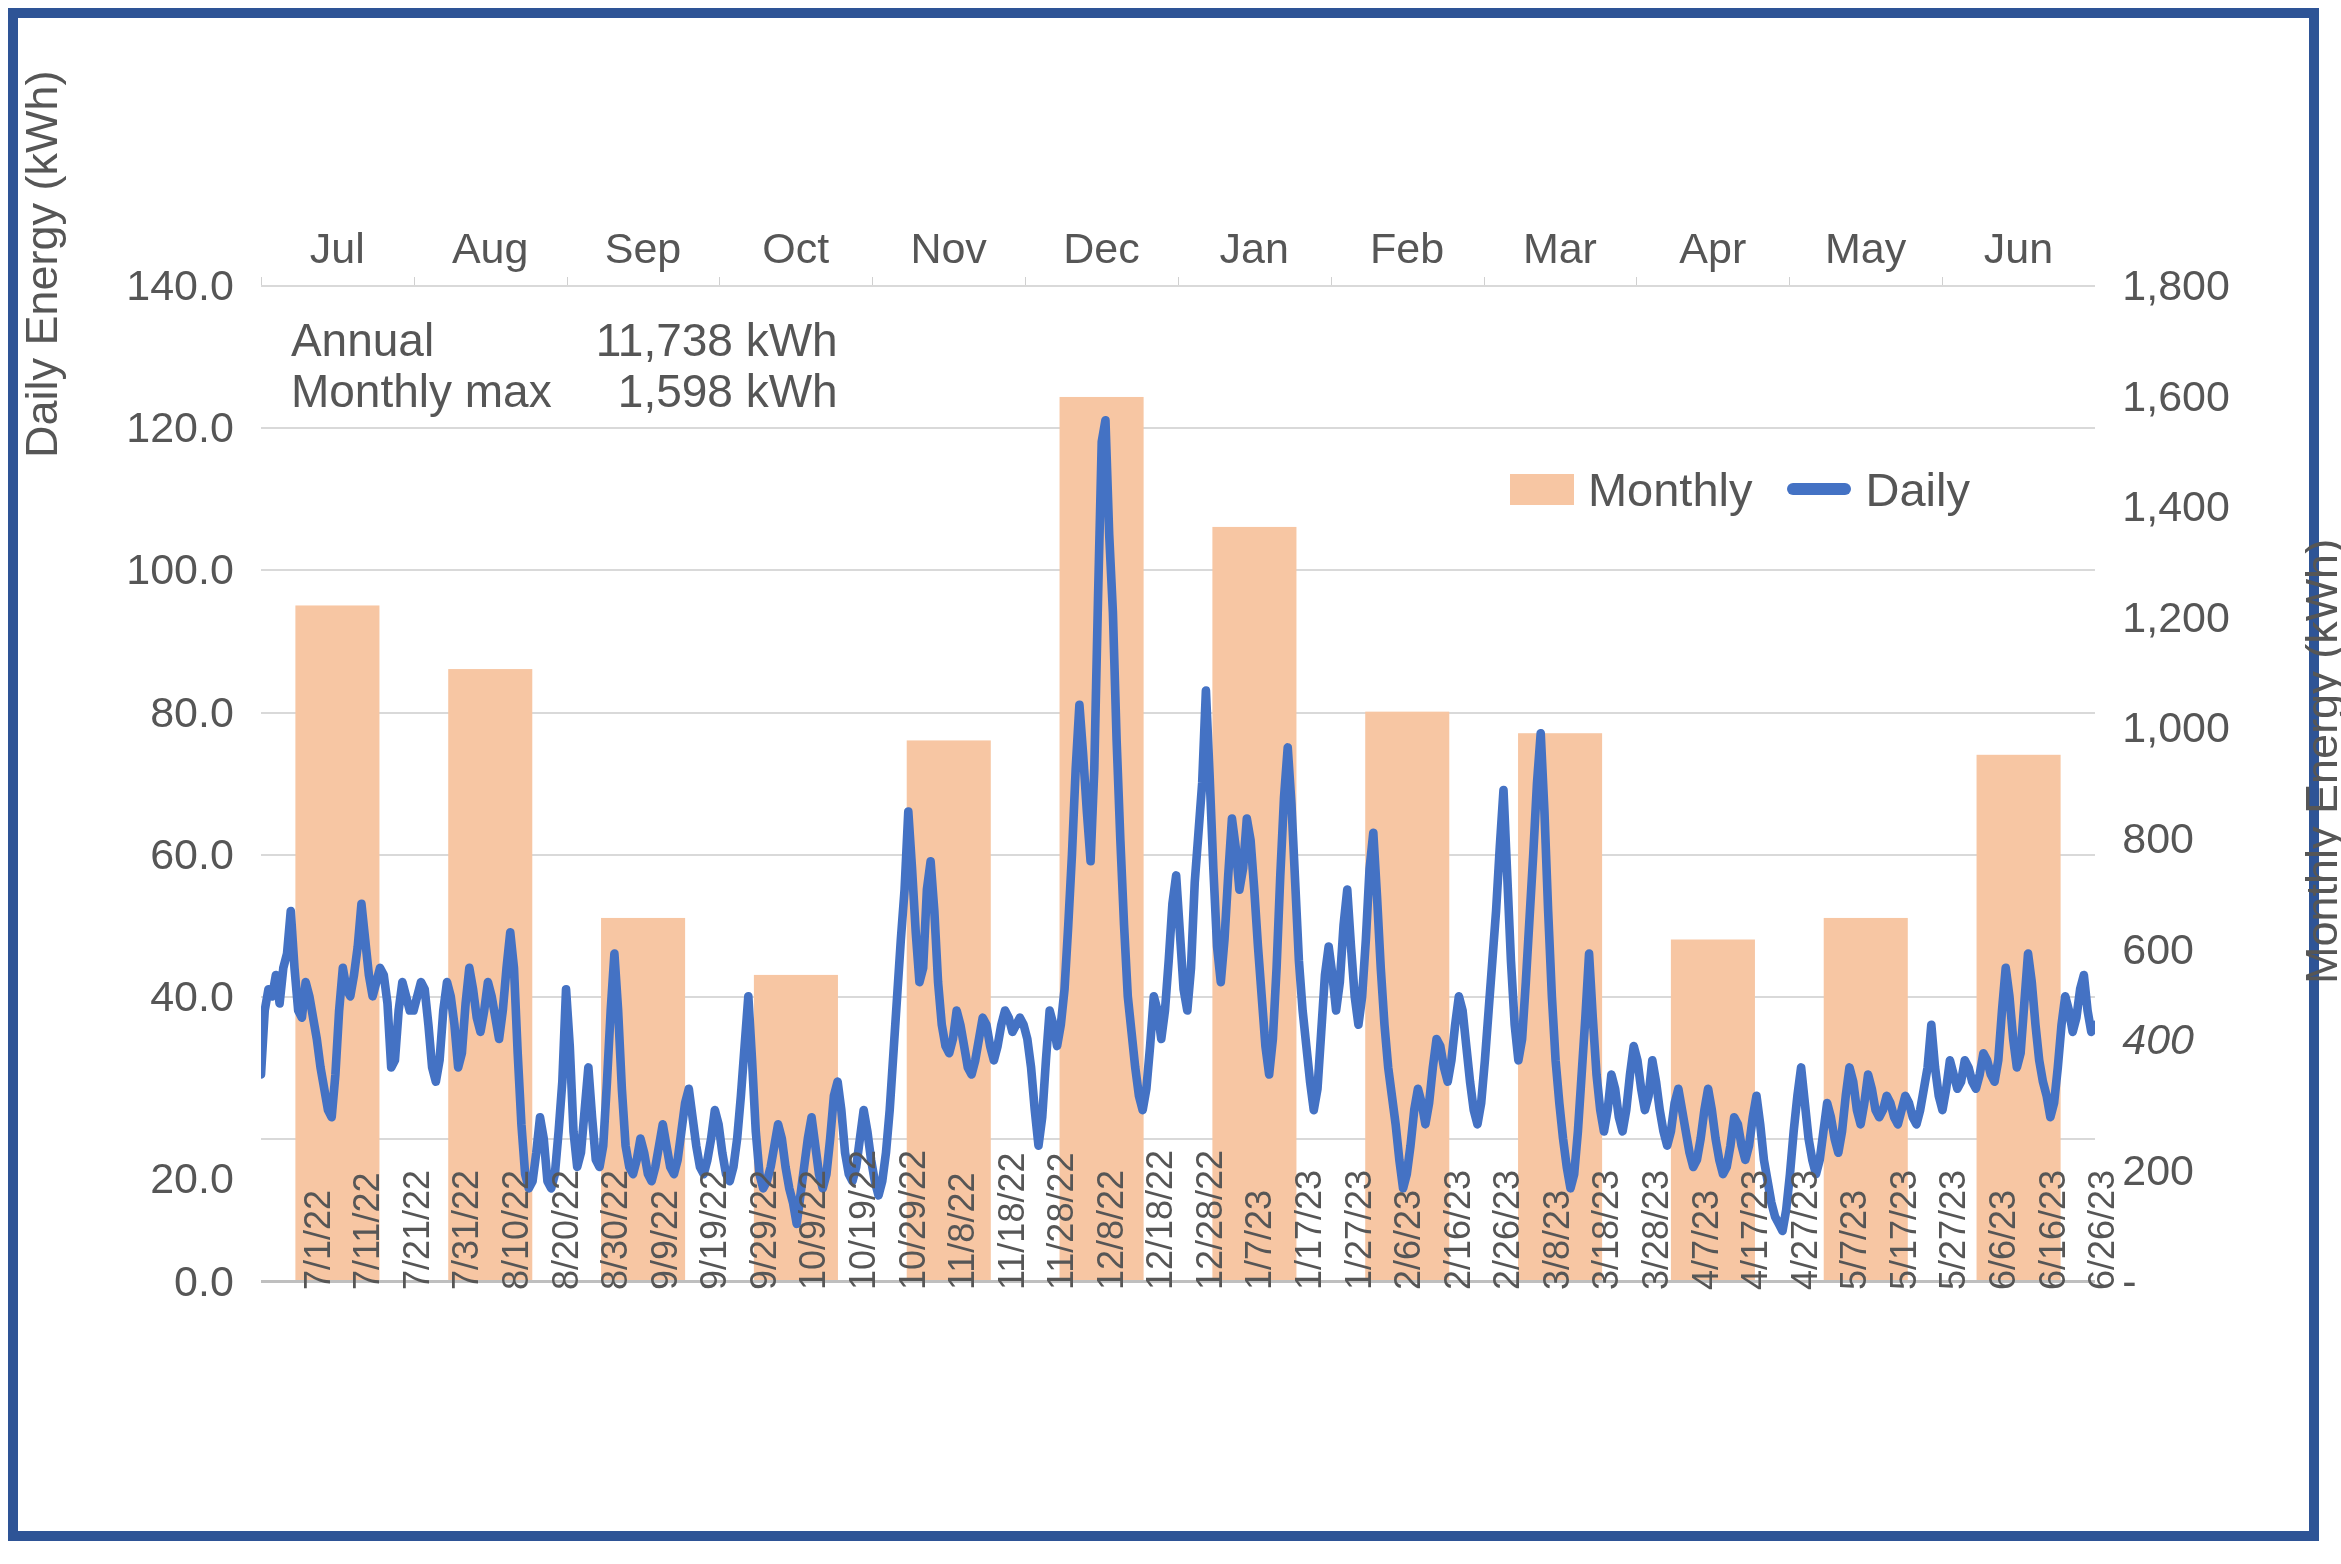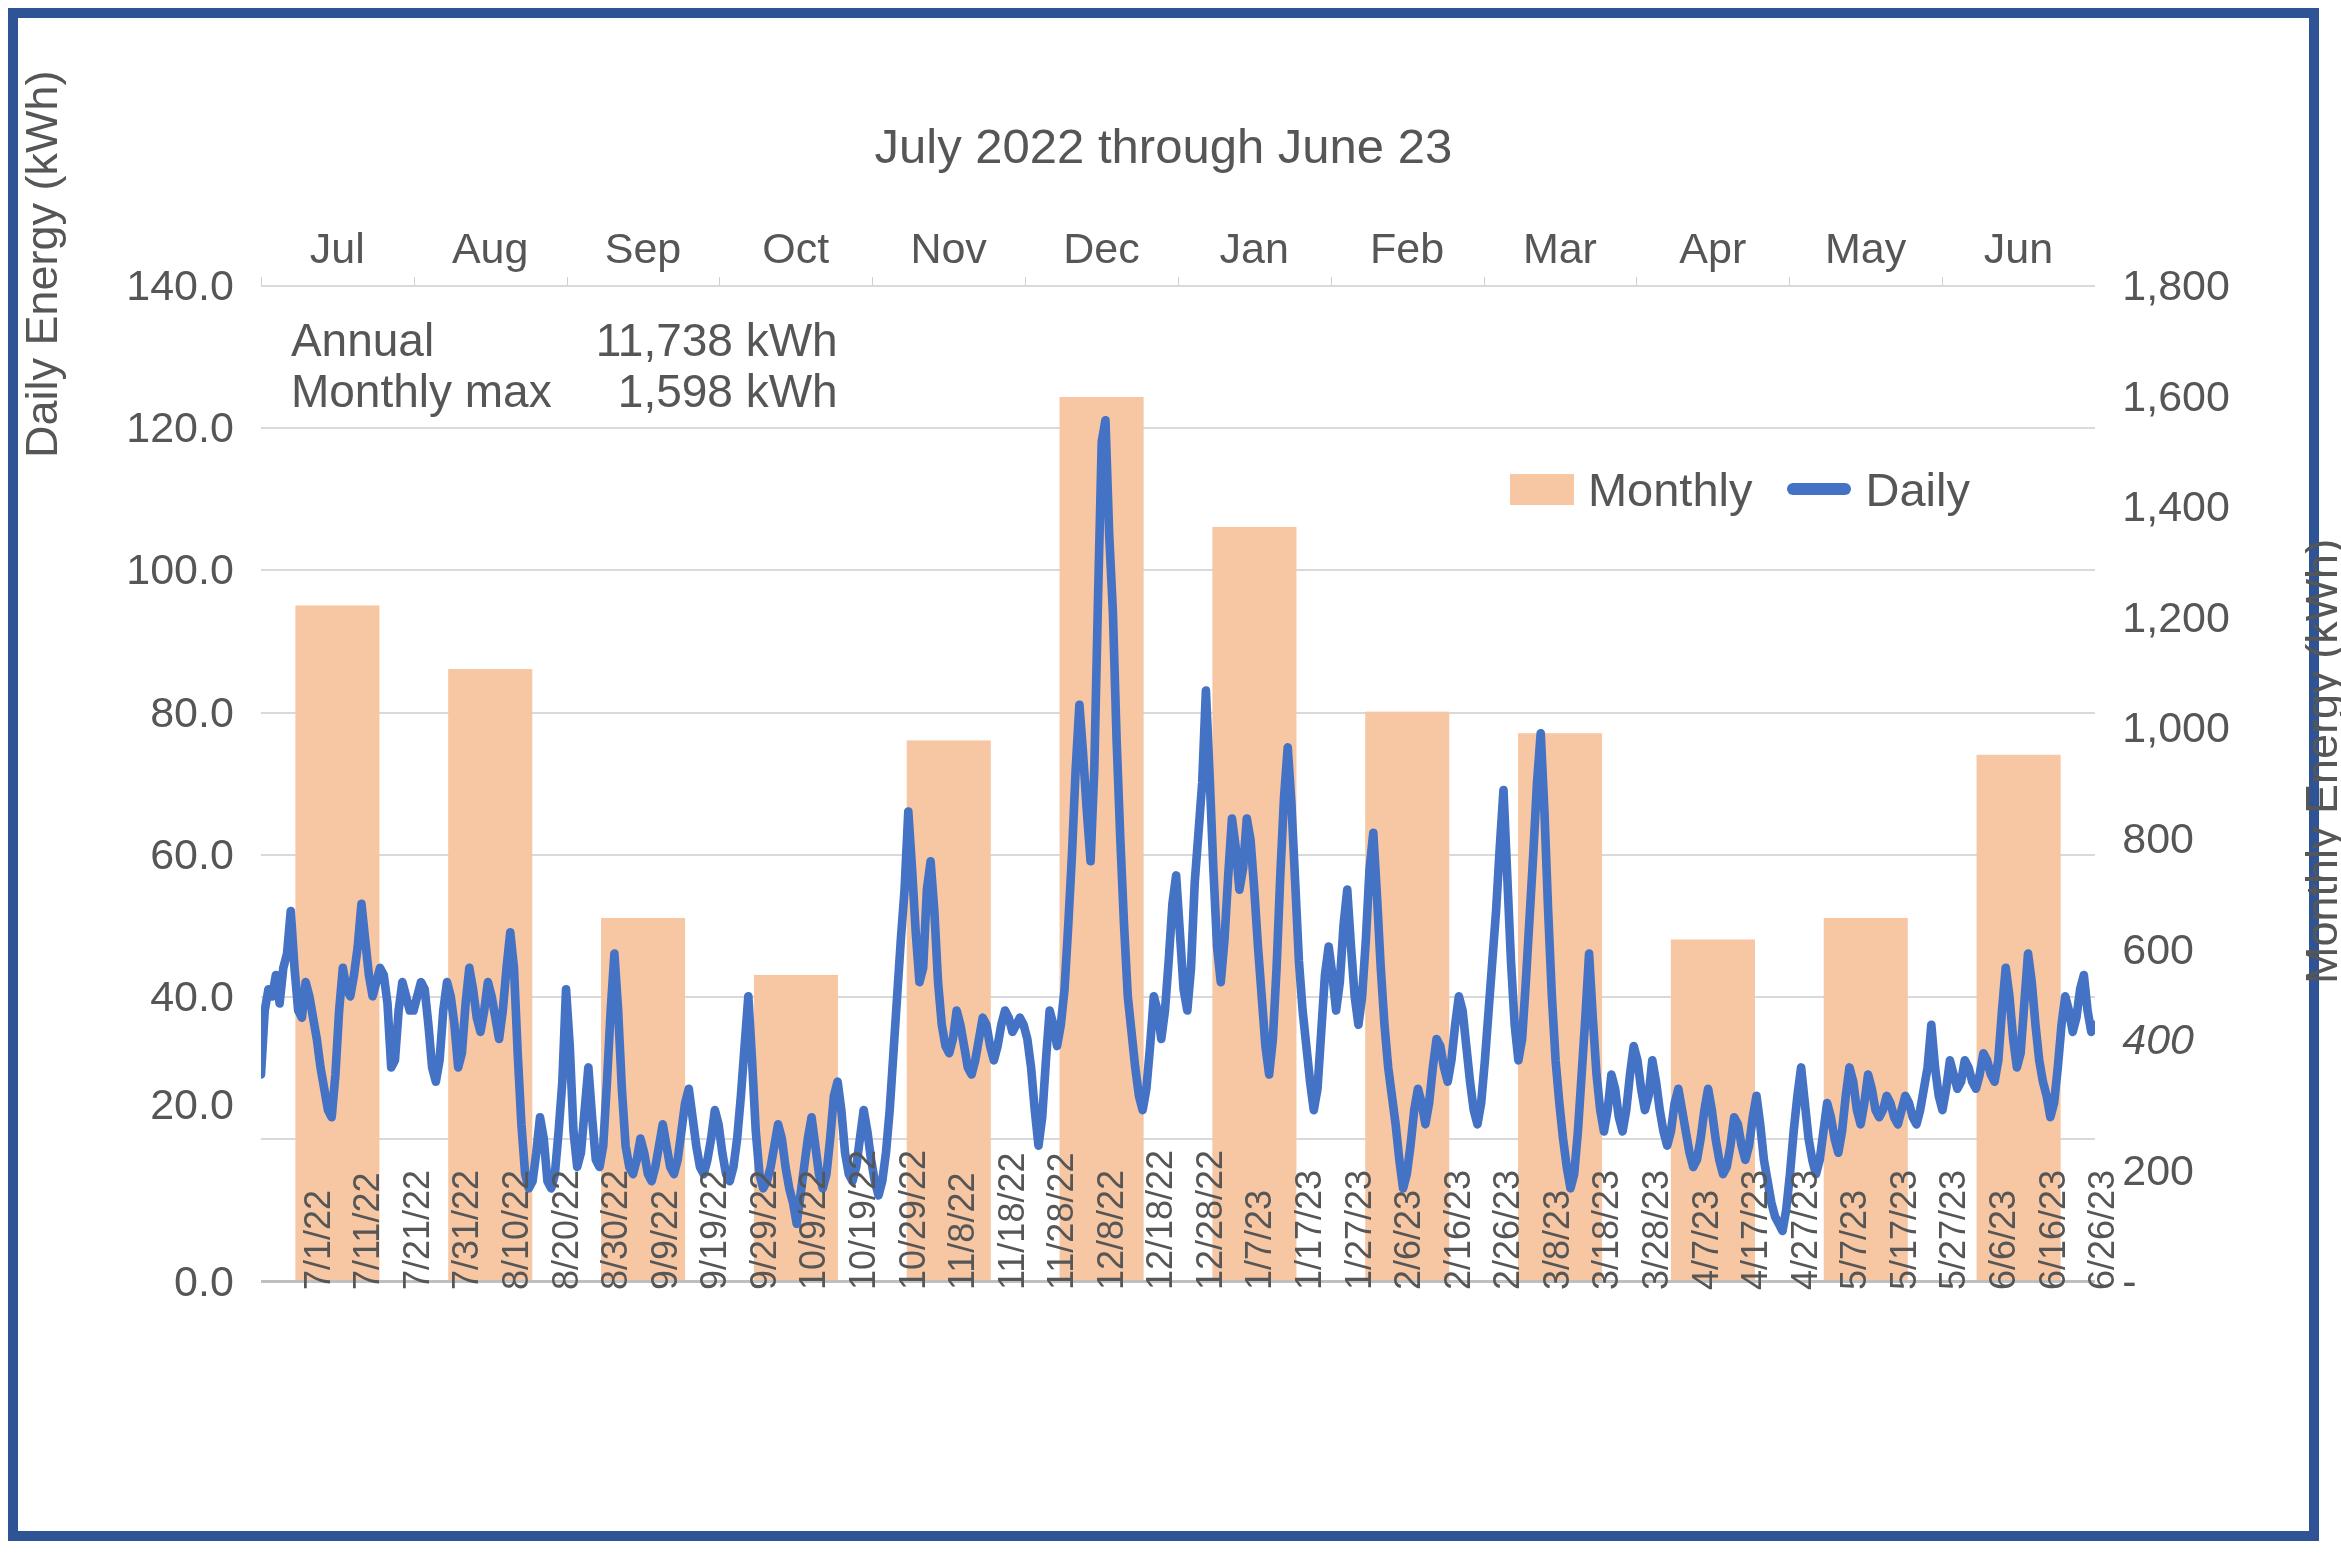--- a/index.html
+++ b/index.html
@@ -185,21 +185,20 @@
   }
 
   svg{display:block;}
 </style>
 </head>
 <body>
 
 <div id="frame">
   <div id="chart-root">
 
-    <div id="chart-subtitle">July 2022 through June 23</div>
 
     <div id="month-axis">
         <div class="month-tick">Jul</div>
         <div class="month-tick">Aug</div>
         <div class="month-tick">Sep</div>
         <div class="month-tick">Oct</div>
         <div class="month-tick">Nov</div>
         <div class="month-tick">Dec</div>
         <div class="month-tick">Jan</div>
         <div class="month-tick">Feb</div>
@@ -218,21 +217,21 @@
         <div class="mt"></div>
         <div class="mt"></div>
         <div class="mt"></div>
         <div class="mt"></div>
         <div class="mt"></div>
         <div class="mt"></div>
       </div>
 
     <div id="left-axis">
         <div class="ytick" style="top: 996px;">0.0</div>
-        <div class="ytick" style="top: 819px; text-align: right;">20.0</div>
+        <div class="ytick" style="top: 893px; text-align: right;">20.0</div>
         <div class="ytick" style="top: 711px;">40.0</div>
         <div class="ytick" style="top: 569px;">60.0</div>
         <div class="ytick" style="top: 427px;">80.0</div>
         <div class="ytick" style="top: 284px;">100.0</div>
         <div class="ytick" style="top: 142px;">120.0</div>
         <div class="ytick" style="top: 0px;">140.0</div>
       </div>
     <div id="left-axis-title">Daily Energy (kWh)</div>
 
     <div id="right-axis">

